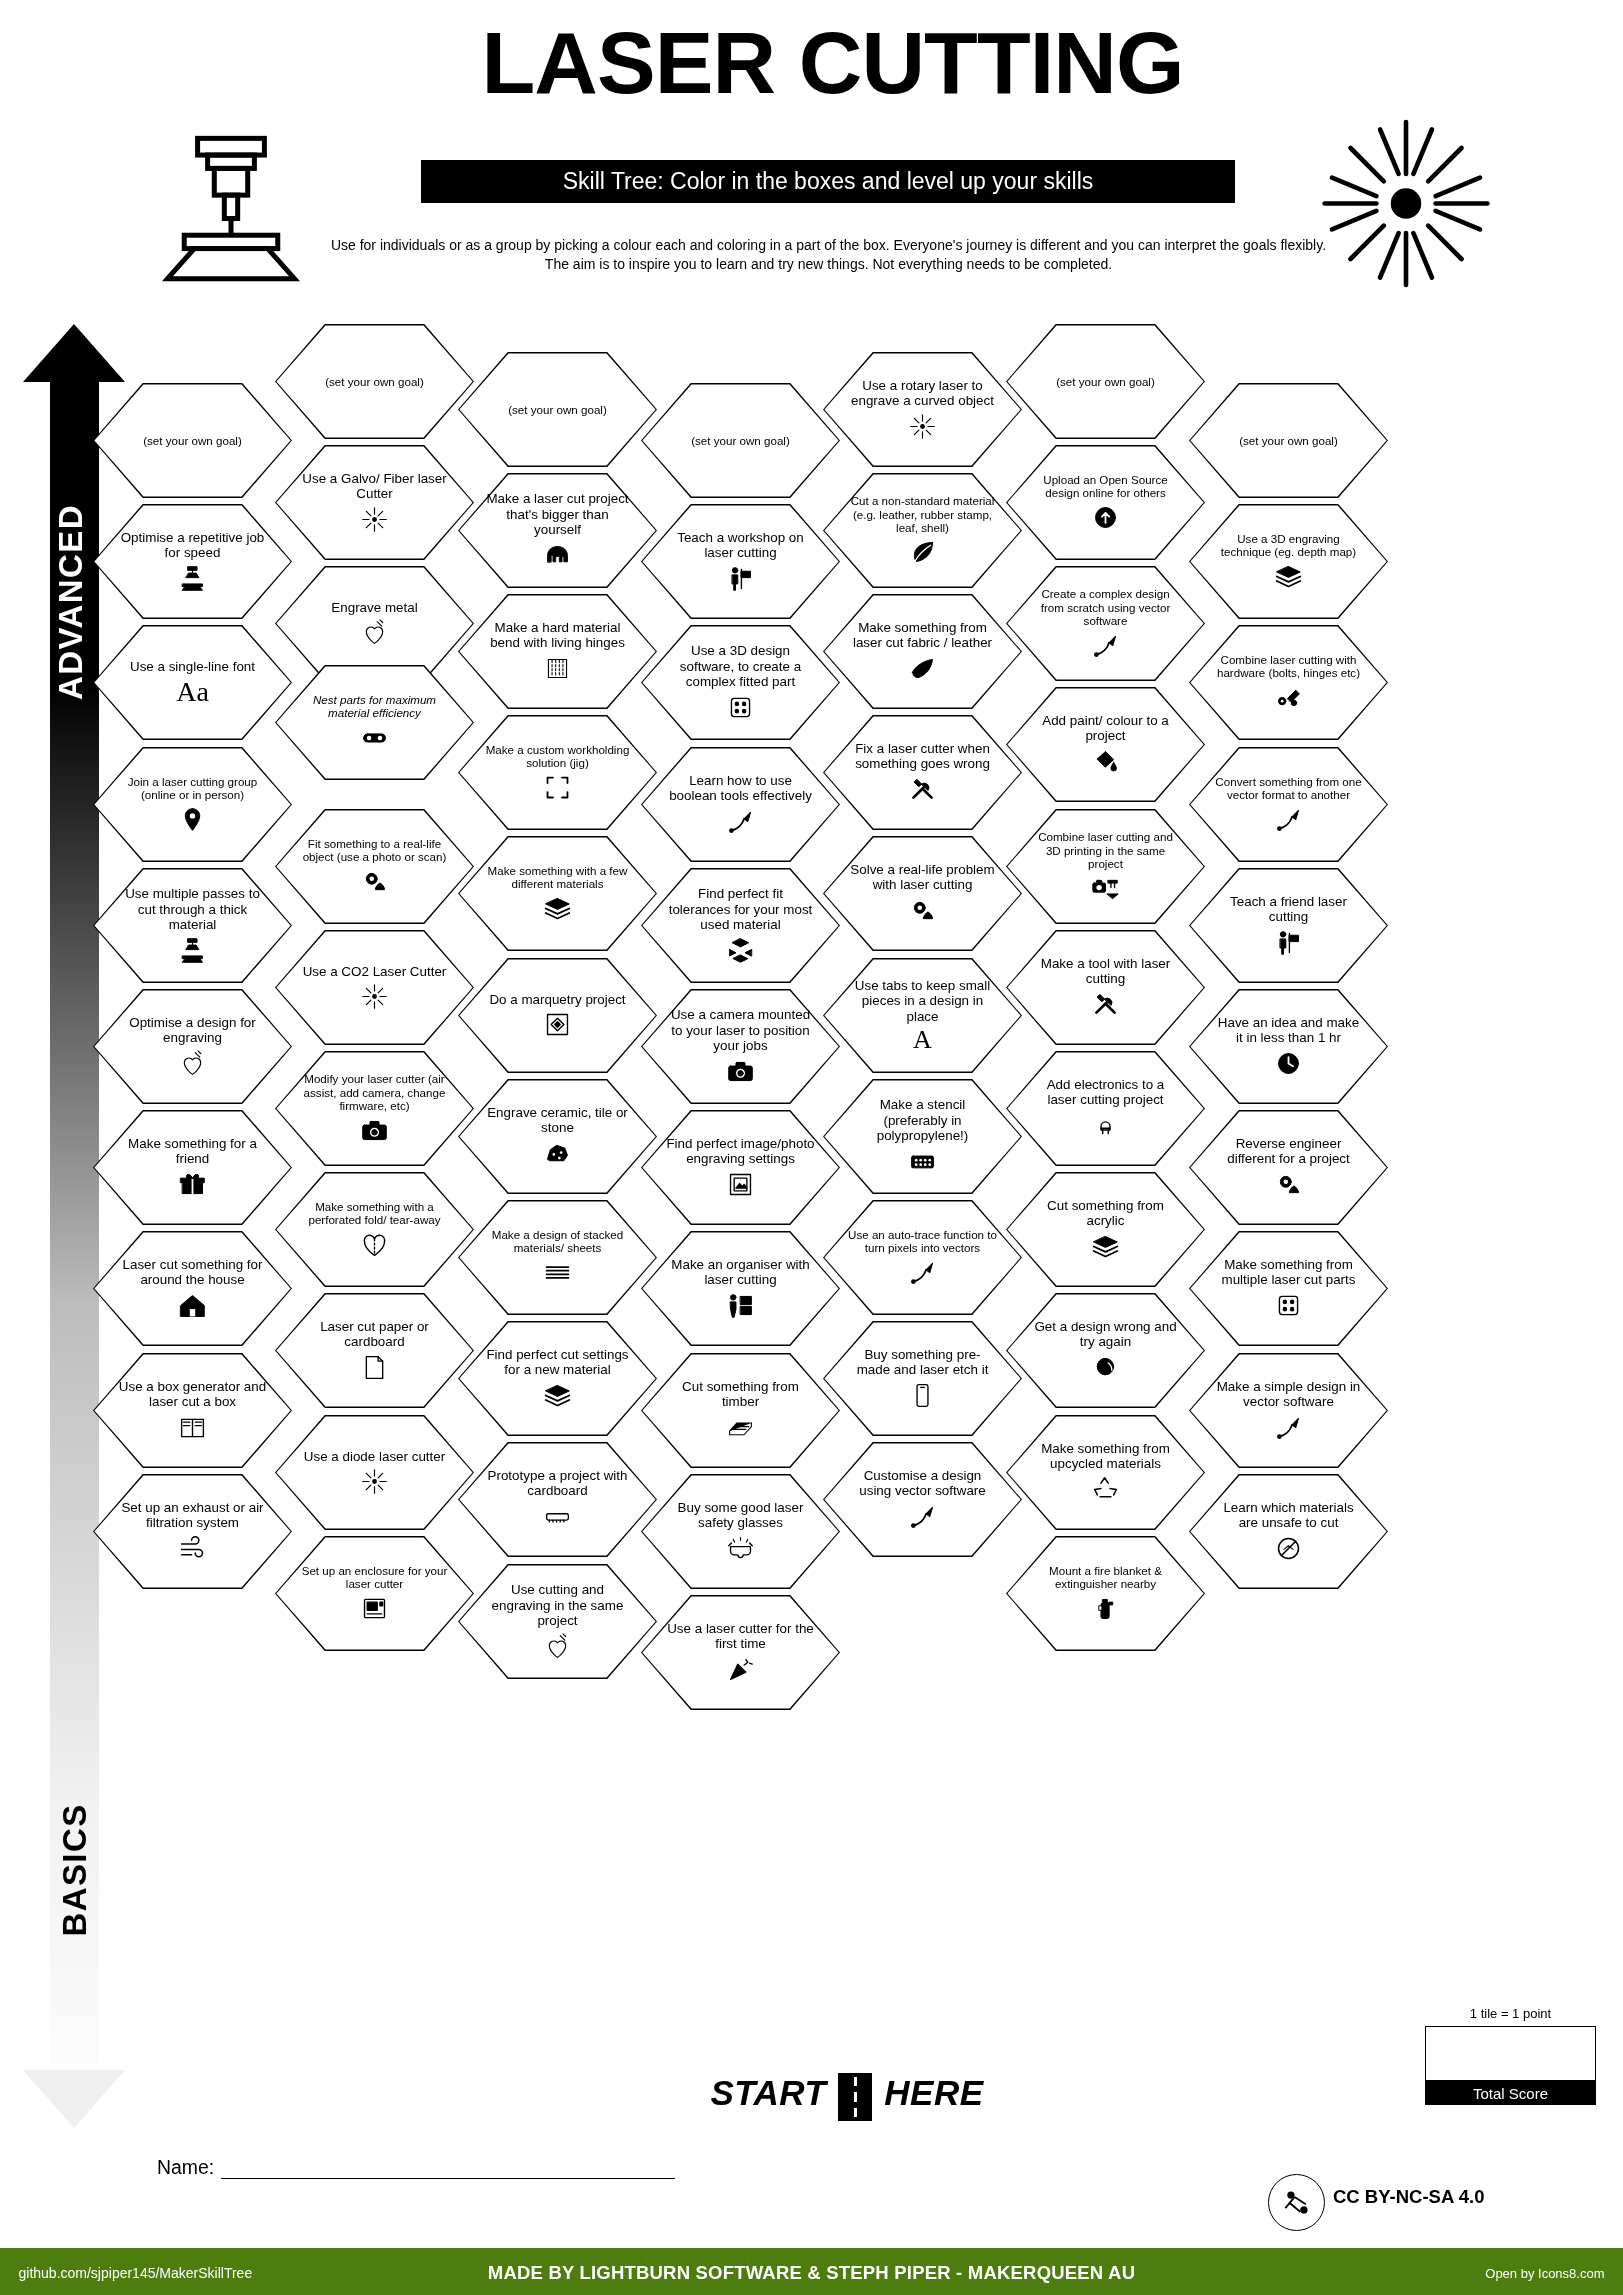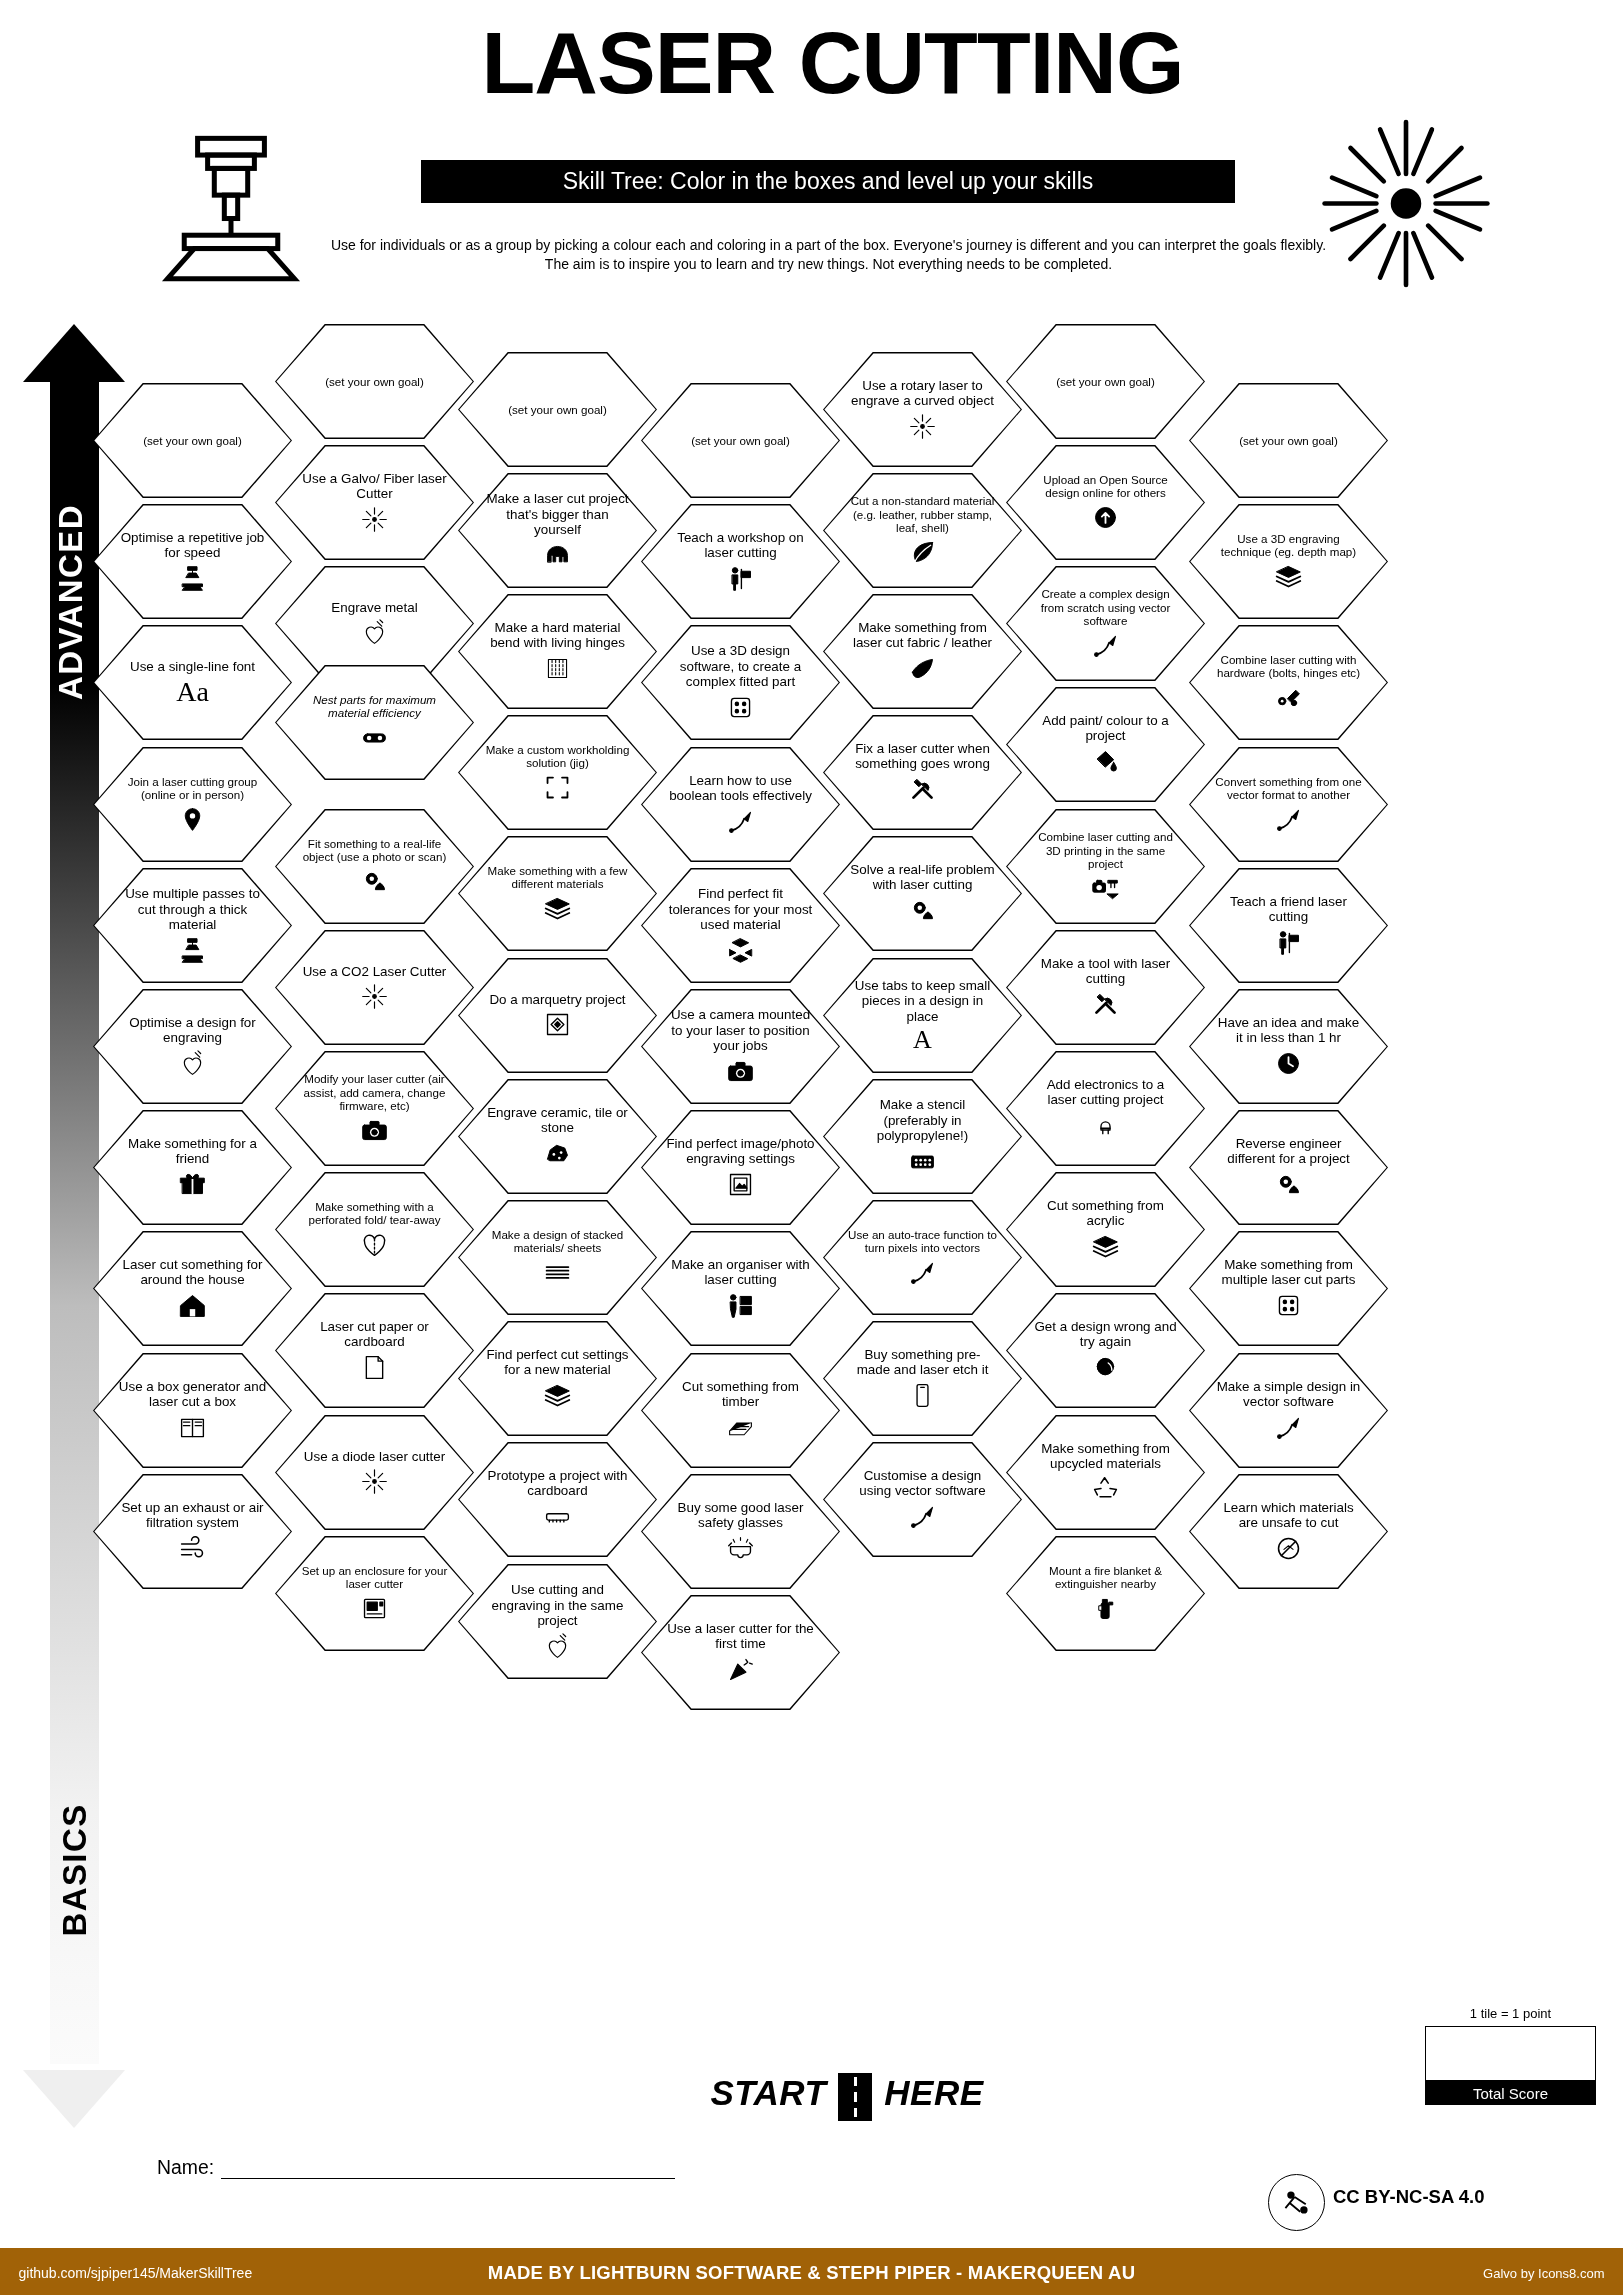--- a/index.html
+++ b/index.html
@@ -55,21 +55,21 @@
   #nameline{position:absolute;left:157px;top:2147px;width:518px;height:32px;display:flex;align-items:flex-end;}
   #nameline .txt{font-size:19.4px;}
   #nameline .rule{flex:1;border-bottom:1.9px solid #000;margin-left:6.5px;height:21px;}
 
   
   #license{position:absolute;left:1268px;top:2174px;width:342px;height:56px;}
   #license .cc{position:absolute;left:0;top:0;width:55px;height:55px;border-radius:50%;border:1.9px solid #000;display:flex;align-items:center;justify-content:center;}
   #license .lic-text{position:absolute;left:65px;top:12px;font-size:18.5px;font-weight:bold;}
 
   
-  #footer{position:absolute;left:0;top:2248px;width:1623px;height:47px;background:#a16207;color:#fff;}
+  #footer{position:absolute;left:0;top:2248px;width:1623px;height:47px;background:#4d7c0f;color:#fff;}
   #footer .left{position:absolute;left:18.5px;top:16.7px;font-size:14px;}
   #footer .center{position:absolute;left:0;top:14px;width:1623px;text-align:center;font-size:18.5px;font-weight:bold;letter-spacing:0.2px;}
   #footer .right{position:absolute;right:18.5px;top:17.6px;font-size:13px;}
 </style>
 </head>
 <body>
 
 <div id="header">
   <div class="printer-icon">
     <svg viewBox="0 0 100 100" width="176" height="167" fill="none" stroke="#000" stroke-width="3">
@@ -1143,15 +1143,15 @@
       <circle cx="14" cy="12" r="3" fill="#000"></circle>
       <circle cx="28" cy="28" r="3" fill="#000"></circle>
     </svg>
   </div>
   <div class="lic-text">CC BY-NC-SA 4.0</div>
 </div>
 
 <div id="footer">
   <div class="left">github.com/sjpiper145/MakerSkillTree</div>
   <div class="center">MADE BY LIGHTBURN SOFTWARE &amp; STEPH PIPER  -  MAKERQUEEN AU</div>
-  <div class="right">Galvo by Icons8.com</div>
+  <div class="right">Open by Icons8.com</div>
 </div>
 
 
 </body></html>

